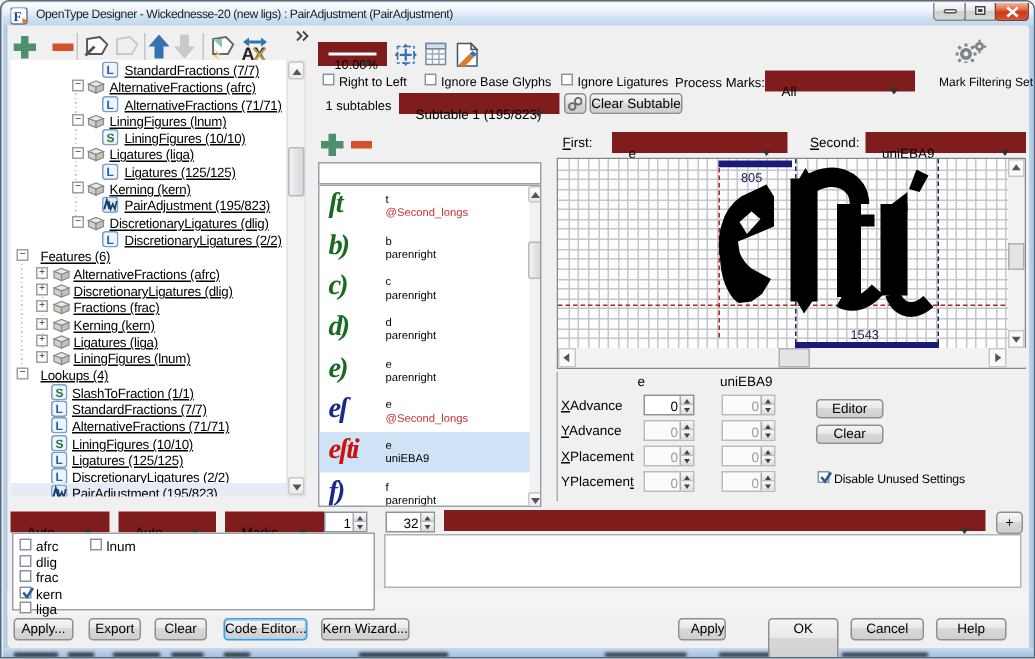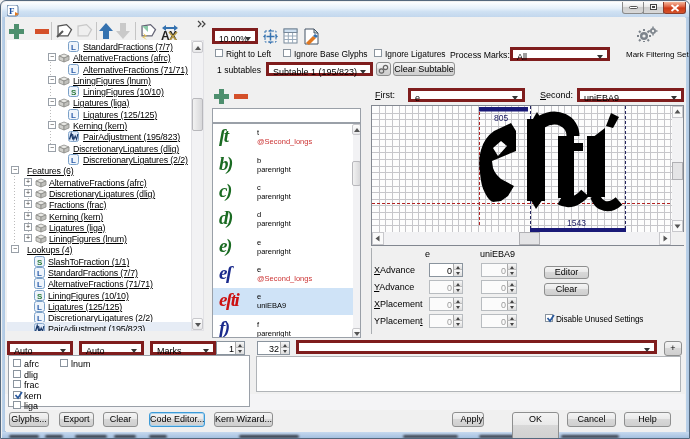--- a/index.html
+++ b/index.html
@@ -17,21 +17,21 @@
 .sideborder { position:absolute; top:16px; width:4px; height:416px;
   background:linear-gradient(90deg,#bdd3ea,#aac4e0); }
 #bottomborder { position:absolute; left:1px; top:431px; width:688px; height:7px;
   background:linear-gradient(#c6d9ef,#9fbcdd); }
 #client { position:absolute; left:4px; top:16px; width:680px; height:414px;
   background:#f0f0f0; }
 
 .btn { position:absolute; background:linear-gradient(#f4f4f4,#e9e9e9 45%,#d8d8d8 46%,#cfcfcf);
   border:1px solid #8e8f8f; border-radius:3px; font-size:9px; color:#000;
   text-align:center; white-space:nowrap; overflow:hidden; }
-.combo { position:absolute; background:#fff; border:3px solid #7f1d1d; height:14px;
+.combo { position:absolute; background:#fff; border:7px solid #7f1d1d; height:14px;
   font-size:9px; color:#000; }
 .combo .ar { position:absolute; right:4px; top:5px; width:0; height:0;
   border-left:3.5px solid transparent; border-right:3.5px solid transparent;
   border-top:4px solid #333; }
 .combo .tx { position:absolute; left:4px; top:2px; }
 .cb { position:absolute; width:8px; height:8px; background:#fff; border:1px solid #8a949e; }
 .lbl { position:absolute; font-size:9px; color:#000; white-space:nowrap; }
 .spin { position:absolute; background:#fff; border:1px solid #8a949e; height:14px; }
 .spin .v { position:absolute; right:10px; top:2px; font-size:9px; }
 .spin .bu, .spin .bd { position:absolute; right:0; width:9px; height:6px;
@@ -63,20 +63,21 @@
 </style></head>
 <body>
 <div id="win">
   <div id="frame">
     <div id="titlebar">
       <svg class="abs" style="left:5px;top:3px" width="13" height="12">
         <rect x="0" y="0" width="11" height="11" rx="2" fill="#fff" stroke="#5a7aa0"></rect>
         <text x="2" y="9" font-size="9" font-weight="bold" fill="#1a4fa0" font-family="Liberation Serif">F</text>
         <path d="M8 7 L12 9 L8 11 Z" fill="#e07820"></path>
       </svg>
+      <div id="titletext">OpenType Designer - Wickednesse-20 (new ligs) : PairAdjustment (PairAdjustment)</div>
       <div class="abs" style="left:620px;top:0;width:22px;height:12px;background:linear-gradient(#fdfdfd,#e8e8e8 45%,#cfcfcf 50%,#d8d8d8);border:1px solid #8a8a8a;border-top:none;border-radius:0 0 3px 3px;">
         <div class="abs" style="left:6px;top:4px;width:9px;height:3px;background:#fff;border:1px solid #555;border-radius:2px;"></div>
       </div>
       <div class="abs" style="left:641px;top:0;width:21px;height:12px;background:linear-gradient(#fdfdfd,#e8e8e8 45%,#cfcfcf 50%,#d8d8d8);border:1px solid #8a8a8a;border-top:none;">
         <div class="abs" style="left:6px;top:2px;width:7px;height:6px;border:1px solid #444;background:#f8f8f8;"></div>
         <div class="abs" style="left:8px;top:4px;width:3px;height:2px;border:1px solid #444;"></div>
       </div>
       <div class="abs" style="left:661px;top:0;width:23px;height:12px;background:linear-gradient(#f5b69a,#e06848 40%,#ce3a16 55%,#d4542c);border:1px solid #8a3a2a;border-top:none;border-radius:0 0 3px 3px;">
         <svg class="abs" style="left:6px;top:2px" width="10" height="8">
             <path d="M1.5 1 L8.5 7 M8.5 1 L1.5 7" stroke="#fff" stroke-width="1.8"></path>
@@ -540,21 +541,21 @@
       <svg class="abs" style="left:9px;top:374px" width="10" height="10">
           <path d="M1.5 4 l2.5 3 l4 -6" stroke="#2a5a9f" stroke-width="1.7" fill="none"></path>
         </svg>
       <span class="cb" style="left:8px;top:384px;"></span>
         <span class="lbl" style="left:19px;top:384px;">liga</span>
       <span class="cb" style="left:55px;top:342px;"></span>
         <span class="lbl" style="left:66px;top:342px;">lnum</span>
 
       <div class="abs" style="left:251px;top:339px;width:425px;height:36px;background:#fff;border:1px solid #b0b4b8;"></div>
 
-      <div class="btn" style="left:4px;top:395px;width:40px;height:15px;line-height:13px;">Glyphs...</div>
+      <div class="btn" style="left:4px;top:395px;width:40px;height:15px;line-height:13px;">Apply...</div>
       <div class="btn" style="left:54px;top:395px;width:35px;height:15px;line-height:13px;">Export</div>
       <div class="btn" style="left:98px;top:395px;width:35px;height:15px;line-height:13px;">Clear</div>
       <div class="btn" style="left:144px;top:395px;width:56px;height:15px;line-height:13px;border-color:#3d9bd7;box-shadow:0 0 0 1px #a8d3ef inset;">Code Editor...</div>
       <div class="btn" style="left:209px;top:395px;width:59px;height:15px;line-height:13px;text-align:center;">Kern Wizard...</div>
       <div class="btn" style="left:447px;top:395px;width:32px;height:15px;line-height:13px;text-align:right;">Apply</div>
       <div class="btn" style="left:507px;top:395px;width:47px;height:29px;line-height:13px;">OK</div>
       <div class="btn" style="left:562px;top:395px;width:49px;height:15px;line-height:13px;">Cancel</div>
       <div class="btn" style="left:619px;top:395px;width:47px;height:15px;line-height:13px;">Help</div>
       <div class="abs" id="mlist" style="left:207px;top:106px;width:149px;height:215px;background:#fff;border:1px solid #9aa0a8;overflow:hidden;">
         <div class="mrow" style="top:0px;">

